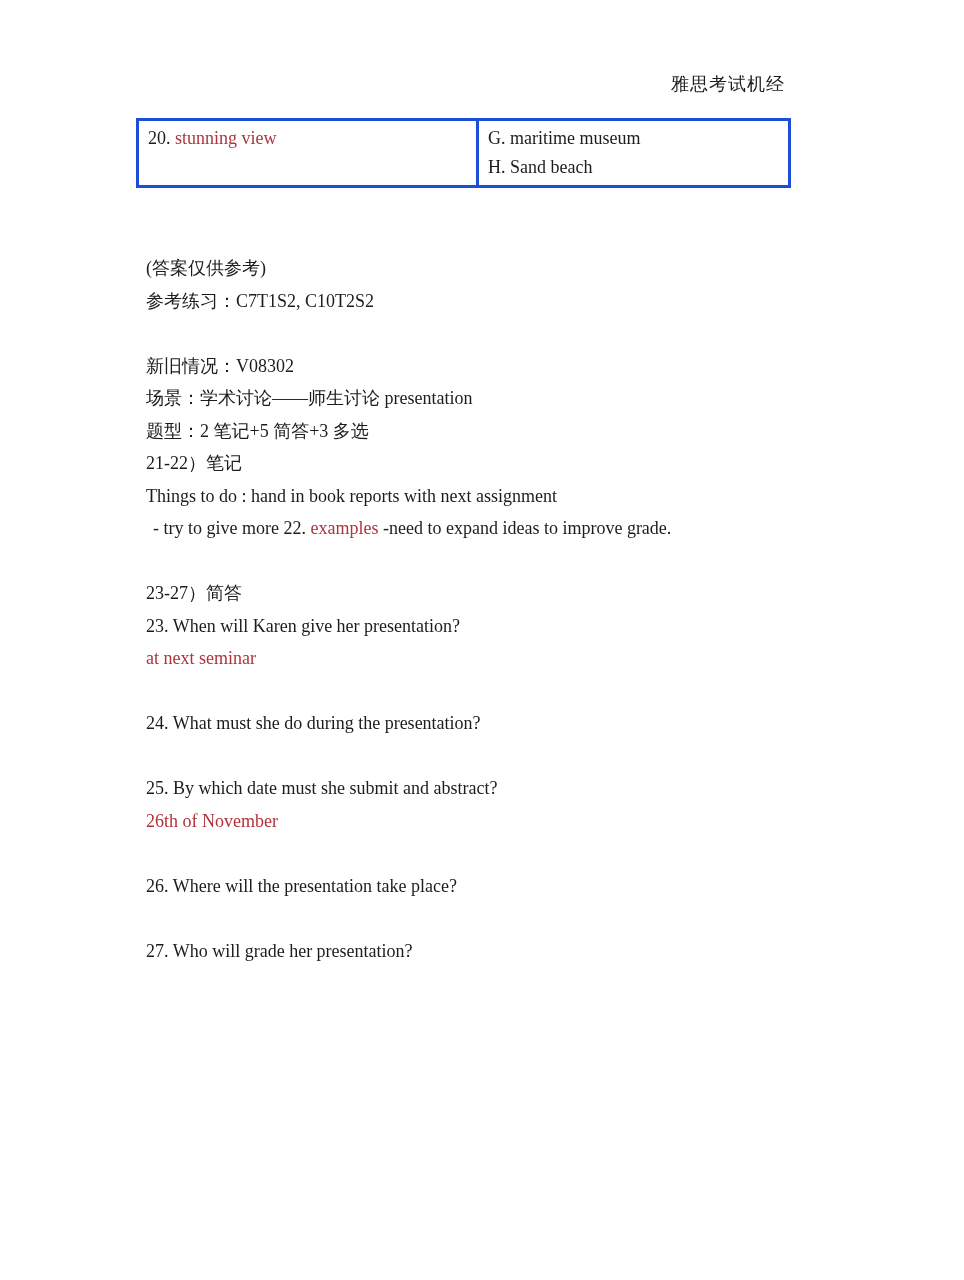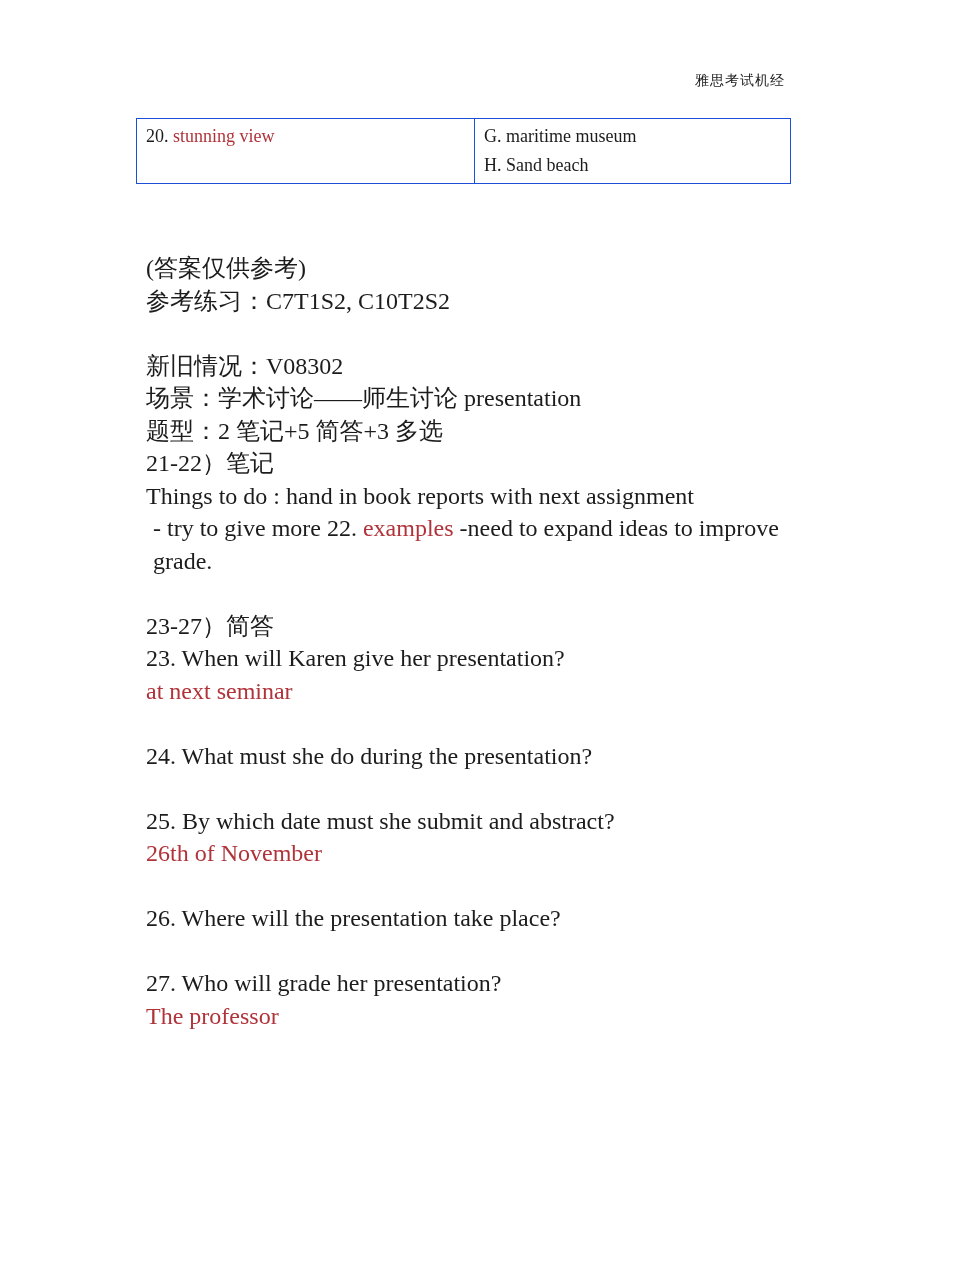--- a/index.html
+++ b/index.html
@@ -8,44 +8,44 @@
     background: #ffffff;
     font-family: "Liberation Serif", "DejaVu Serif", serif;
     color: #1c1c1c;
     position: relative;
     overflow: hidden;
   }
   .doc-header {
     position: absolute;
     top: 72px;
     right: 179px;
-    font-size: 14px;
+    font-size: 18px;
     letter-spacing: 1px;
   }
   .match-table {
     position: absolute;
     top: 118px;
     left: 136px;
     width: 655px;
     border-collapse: collapse;
     font-size: 18px;
   }
   .match-table td {
-    border: 1px solid #1d4ed8;
+    border: 3px solid #1d4ed8;
     vertical-align: top;
     padding: 3px 8px 3px 9px;
     line-height: 29px;
   }
   .match-table td.cell-left { width: 320px; }
   .content {
     position: absolute;
     top: 252px;
     left: 146px;
     right: 174px;
-    font-size: 24px;
+    font-size: 18px;
   }
   .content p { margin: 0; line-height: 32.5px; }
   .sp { height: 32.5px; }
   .bold { font-weight: bold; }
   .red { color: #b0333a; }
   .indent { padding-left: 7px; }
 </style>
 </head>
 <body>
 
@@ -80,15 +80,14 @@
   <p class="red">at next seminar</p>
   <div class="sp"></div>
   <p>24. What must she do during the presentation?</p>
   <div class="sp"></div>
   <p>25. By which date must she submit and abstract?</p>
   <p class="red">26th of November</p>
   <div class="sp"></div>
   <p>26. Where will the presentation take place?</p>
   <div class="sp"></div>
   <p>27. Who will grade her presentation?</p>
-  <p class="red">The professor</p>
   <div class="sp"></div>
 </div>
 
 </body></html>

